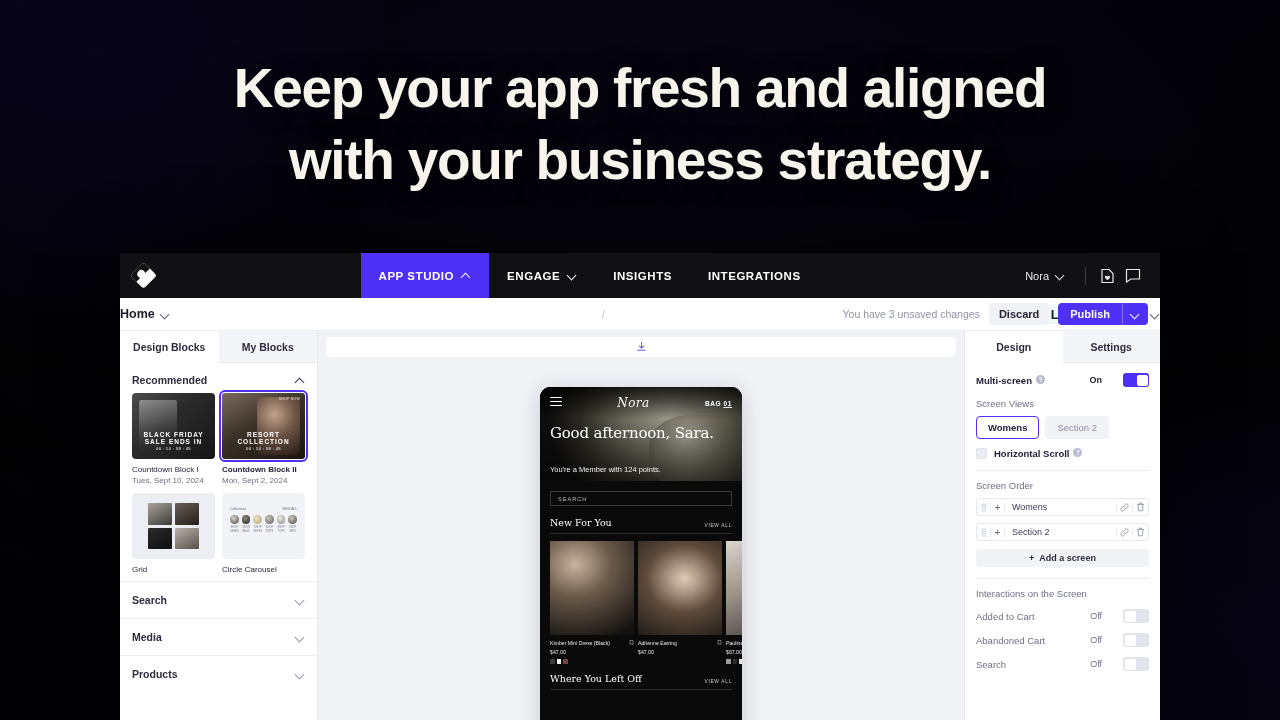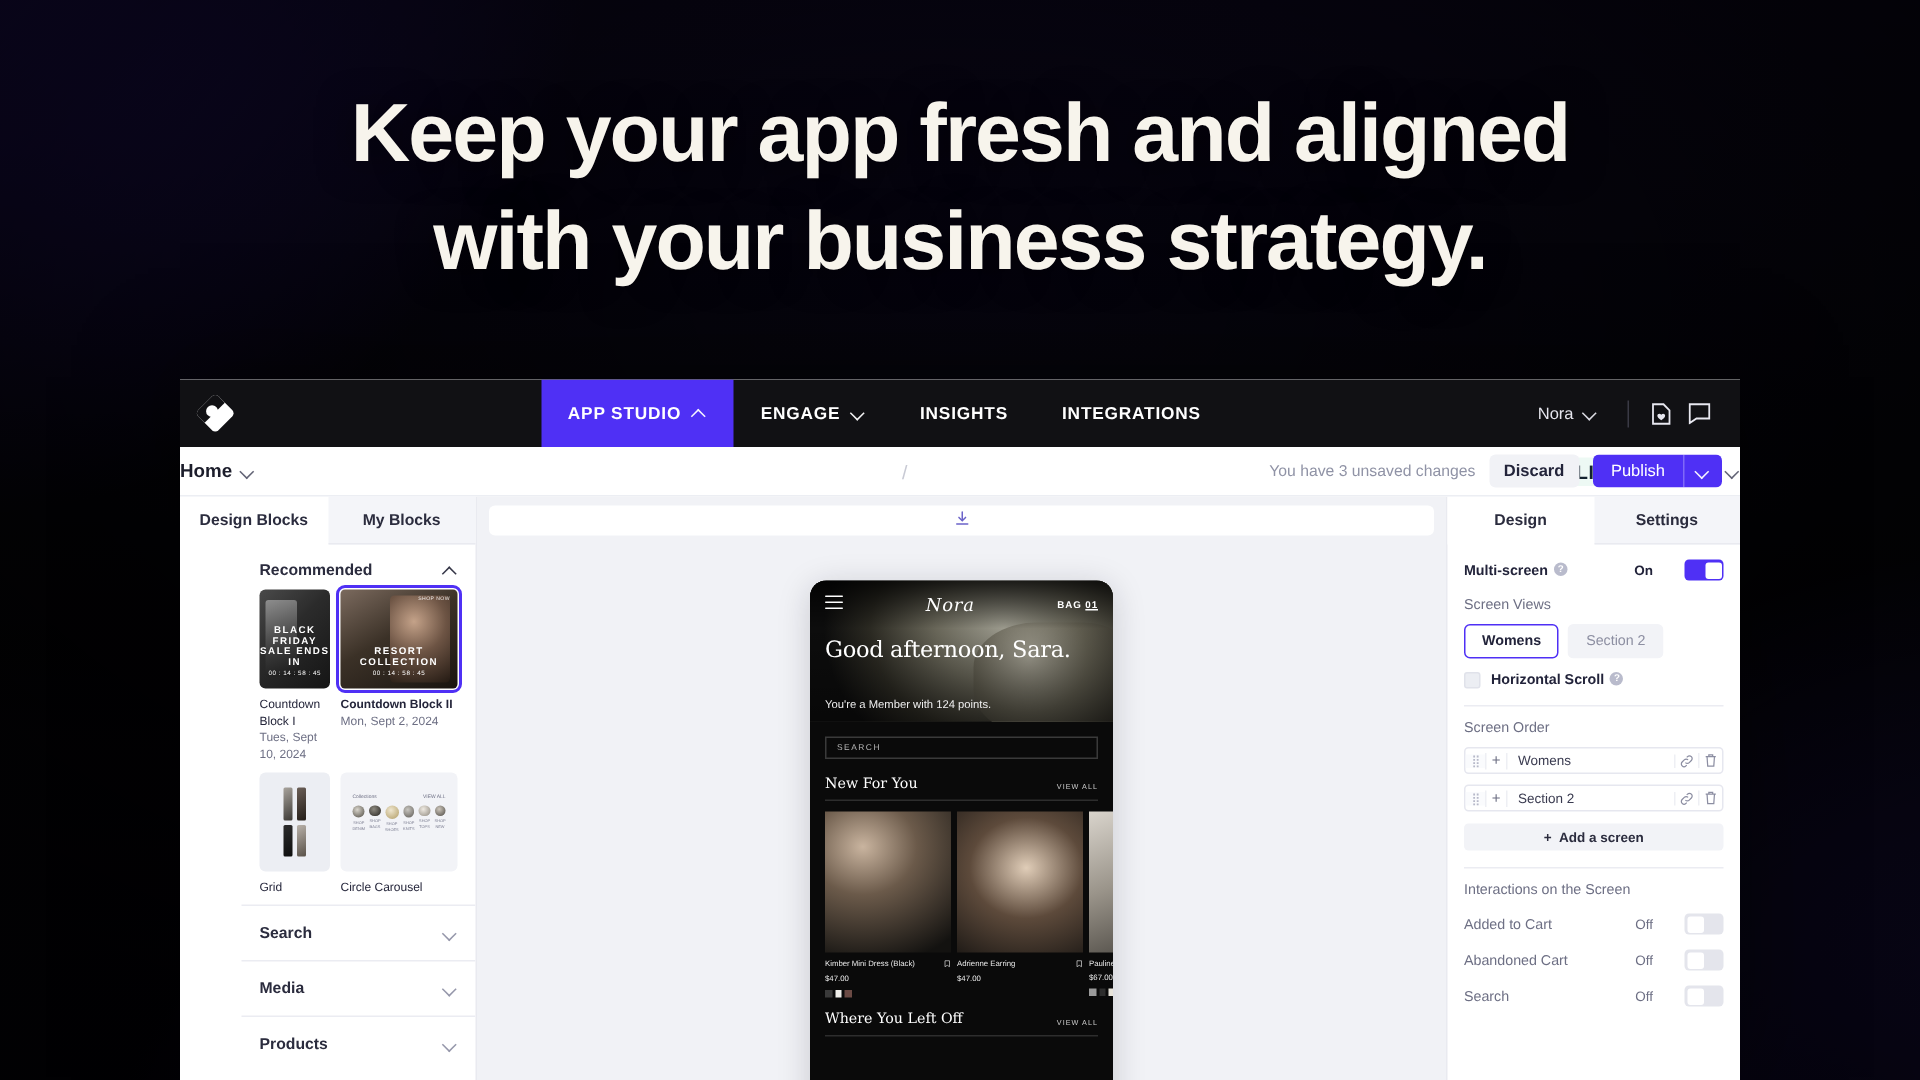--- a/index.html
+++ b/index.html
@@ -111,41 +111,41 @@
   .subbar-right {
     margin-left: auto; display: flex; align-items: center; gap: 9px; padding-right: 12px; z-index: 2;
   }
   .unsaved { color: #9093a6; font-size: 10.5px; }
   .btn-discard {
     background: #f1f2f6; color: #23243a; font-size: 11px; font-weight: 700;
     border: none; border-radius: 4px; padding: 5px 10px; cursor: pointer;
   }
   .publish-group { display: flex; align-items: stretch; border-radius: 4px; overflow: hidden; }
   .btn-publish {
-    background: #4f30f5; color: #fff; font-size: 11px; font-weight: 400;
+    background: #4f30f5; color: #fff; font-size: 11px; font-weight: 700;
     border: none; padding: 5px 12px; cursor: pointer;
   }
   .btn-publish-caret {
     background: #4f30f5; color: #fff; border: none; border-left: 1px solid rgba(255,255,255,.28);
     padding: 0 8px; display: flex; align-items: center; cursor: pointer;
   }
 
   
   .body { flex: 1; display: flex; min-height: 0; }
 
   
   .left { width: 198px; flex: 0 0 198px; background: #fff; border-right: 1px solid #e9eaf0; display: flex; flex-direction: column; }
   .tabrow { display: flex; height: 32px; flex: 0 0 32px; }
   .tab {
     flex: 1; display: flex; align-items: center; justify-content: center;
     font-size: 10.5px; font-weight: 700; color: #2b2c3e; cursor: pointer;
     background: #f4f5f9; border-bottom: 1px solid #e9eaf0;
   }
   .tab.active { background: #fff; border-bottom: 1px solid transparent; }
-  .left-scroll { flex: 1; overflow: hidden; padding-left: 41px; }
+  .left-scroll { flex: 1; overflow: hidden; }
   .sec-head {
     display: flex; align-items: center; justify-content: space-between;
     padding: 11px 12px 7px; font-size: 10.5px; font-weight: 700; color: #2b2c3e; cursor: pointer;
   }
   .blockgrid { display: grid; grid-template-columns: 1fr 1fr; gap: 7px; padding: 0 12px 6px; }
   .block { cursor: pointer; }
   .thumb {
     width: 100%; height: 66px; border-radius: 4px; overflow: hidden; position: relative;
     background: #1b1b1b;
   }

